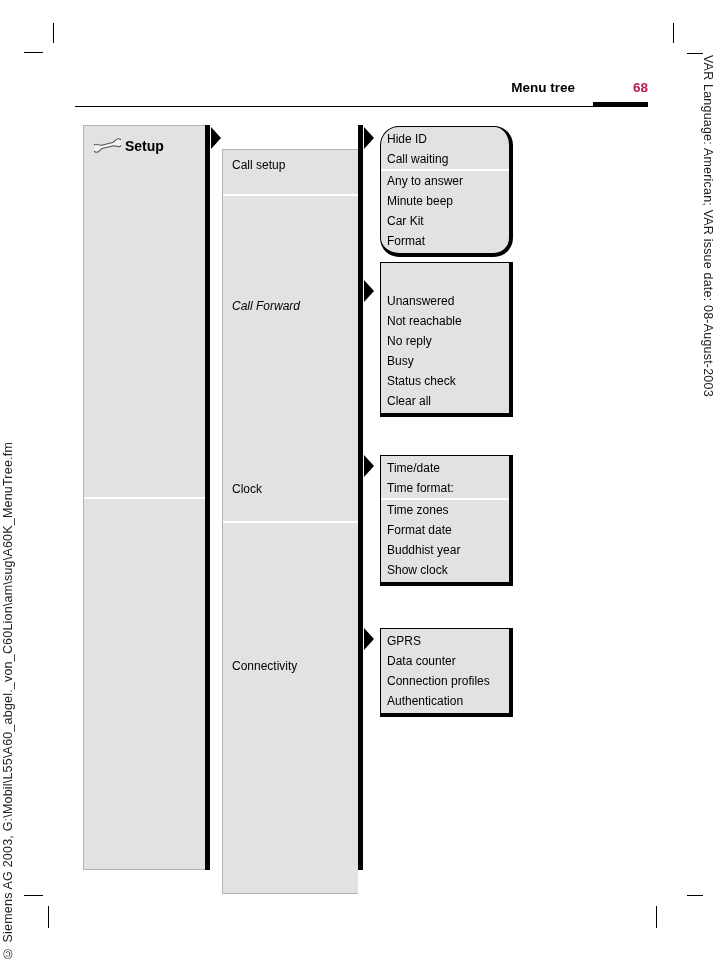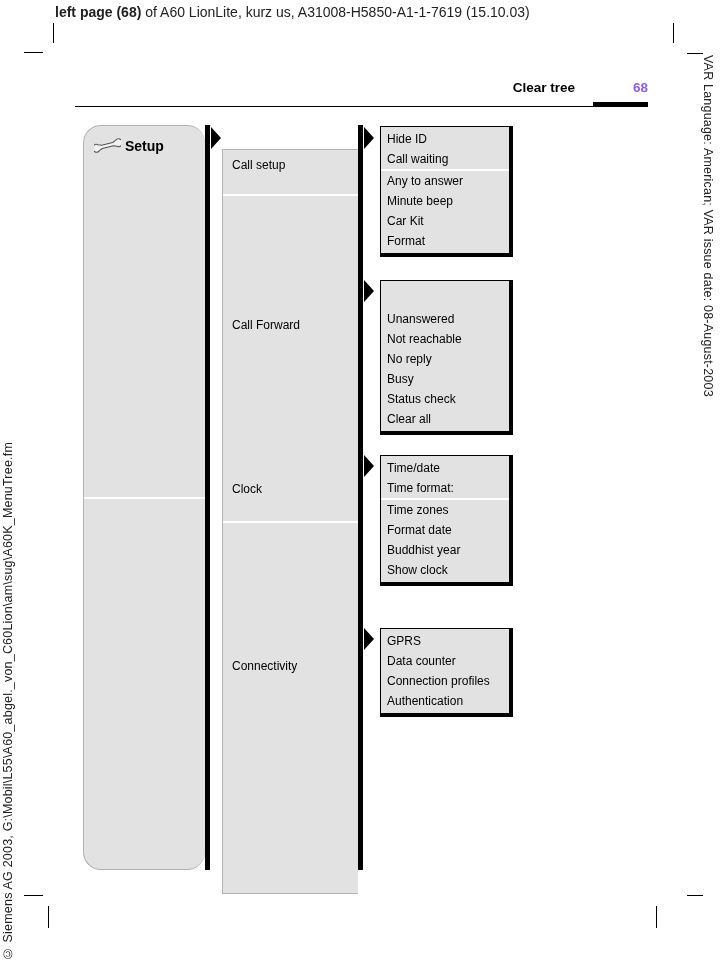--- a/index.html
+++ b/index.html
@@ -19,31 +19,31 @@
   .top-header .b{font-weight:bold;}
   
   .crop{position:absolute;background:#000;}
   
   .section-title{
     position:absolute;top:80px;left:450px;width:125px;
     text-align:right;font-weight:bold;font-size:13.5px;color:#000;
   }
   .page-number{
     position:absolute;top:80px;left:620px;width:28px;
-    text-align:right;font-weight:bold;font-size:13.5px;color:#8b5cf6;
+    text-align:right;font-weight:bold;font-size:13.5px;color:#be185d;
   }
   .rule-thin{position:absolute;left:75px;top:106px;width:573px;height:1px;background:#000;}
   .rule-thick{position:absolute;left:593px;top:102px;width:55px;height:5px;background:#000;}
   
   .col{
     position:absolute;top:125px;height:745px;
     background:#e2e2e2;border:1px solid #b3b3b3;border-right:none;
     box-sizing:border-box;
   }
-  .col1{left:83px;width:122px;border-radius:18px;}
+  .col1{left:83px;width:122px;}
   .col2{left:222px;width:136px;margin-top:24px;}
   .vline{position:absolute;top:125px;width:5px;height:745px;background:#000;}
   .vline1{left:205px;}
   .vline2{left:358px;}
   .wsep{position:absolute;left:0;right:0;height:2px;background:#fff;}
   .root-label{
     position:absolute;left:10px;top:11px;
     display:flex;align-items:center;gap:4px;
     font-weight:bold;font-size:14px;color:#000;
   }
@@ -79,34 +79,31 @@
     writing-mode:vertical-rl;white-space:nowrap;
   }
   .vtext-left{left:1px;bottom:2px;transform:rotate(180deg);}
   .vtext-right{left:701px;top:55px;}
 </style>
 </head>
 <body>
 
 <div class="page">
 
-  <div class="top-header">
-    <span class="b">left page (68)</span><span> of A60 LionLite, kurz us, A31008-H5850-A1-1-7619 (15.10.03)</span>
-  </div>
 
   <div class="crop" style="left:53px;top:23px;width:1px;height:20px;"></div>
   <div class="crop" style="left:24px;top:52px;width:19px;height:1px;"></div>
   <div class="crop" style="left:673px;top:23px;width:1px;height:20px;"></div>
   <div class="crop" style="left:687px;top:53px;width:16px;height:1px;"></div>
   <div class="crop" style="left:24px;top:895px;width:19px;height:1px;"></div>
   <div class="crop" style="left:48px;top:906px;width:1px;height:22px;"></div>
   <div class="crop" style="left:687px;top:895px;width:16px;height:1px;"></div>
   <div class="crop" style="left:656px;top:906px;width:1px;height:22px;"></div>
 
-  <div class="section-title">Clear tree</div>
+  <div class="section-title">Menu tree</div>
   <div class="page-number">68</div>
   <div class="rule-thin"></div>
   <div class="rule-thick"></div>
 
   <div class="col col1">
     <div class="root-label">
       <span style="display:inline-flex;">
         <svg width="27" height="17" viewBox="0 0 30 18">
           <g transform="rotate(-14 15 9)" fill="#f2f2f2" stroke="#555" stroke-width="1.2" stroke-linejoin="round">
             <path d="M5,5.6 A4.3,4.3 0 1 0 5,12.4 L8.5,10.8 L21.5,10.8 L25,12.4 A4.3,4.3 0 1 0 25,5.6 L21.5,7.2 L8.5,7.2 Z"></path>
@@ -117,42 +114,42 @@
     </div>
     <div class="wsep" style="top:371px;"></div>
   </div>
   <div class="vline vline1"></div>
 
   <div class="arrow-right" style="left:211px;top:127px;"></div>
 
   <div class="col col2">
     <div class="branch-label" style="top:5px;">Call setup</div>
     <div class="wsep" style="top:44px;"></div>
-    <div class="branch-label" style="top:165px;">Call Forward</div>
+    <div class="branch-label" style="top:146px;font-style:italic;">Call Forward</div>
     <div class="branch-label" style="top:329px;">Clock</div>
     <div class="wsep" style="top:371px;"></div>
     <div class="branch-label" style="top:506px;">Connectivity</div>
   </div>
   <div class="vline vline2"></div>
 
   <div class="arrow-right" style="left:364px;top:127px;"></div>
   <div class="arrow-right" style="left:364px;top:280px;"></div>
   <div class="arrow-right" style="left:364px;top:455px;"></div>
   <div class="arrow-right" style="left:364px;top:628px;"></div>
 
-  <div class="menu-box" style="top:126px;">
+  <div class="menu-box" style="top:126px;border-radius:19px;">
     <div class="box-item">Hide ID</div>
     <div class="box-item">Call waiting</div>
     <div class="box-item sep-above">Any to answer</div>
     <div class="box-item">Minute beep</div>
     <div class="box-item">Car Kit</div>
     <div class="box-item">Format</div>
   </div>
 
-  <div class="menu-box" style="top:280px;">
+  <div class="menu-box" style="top:262px;">
     <div class="blank-row"></div>
     <div class="box-item">Unanswered</div>
     <div class="box-item">Not reachable</div>
     <div class="box-item">No reply</div>
     <div class="box-item">Busy</div>
     <div class="box-item">Status check</div>
     <div class="box-item">Clear all</div>
   </div>
 
   <div class="menu-box" style="top:455px;">

